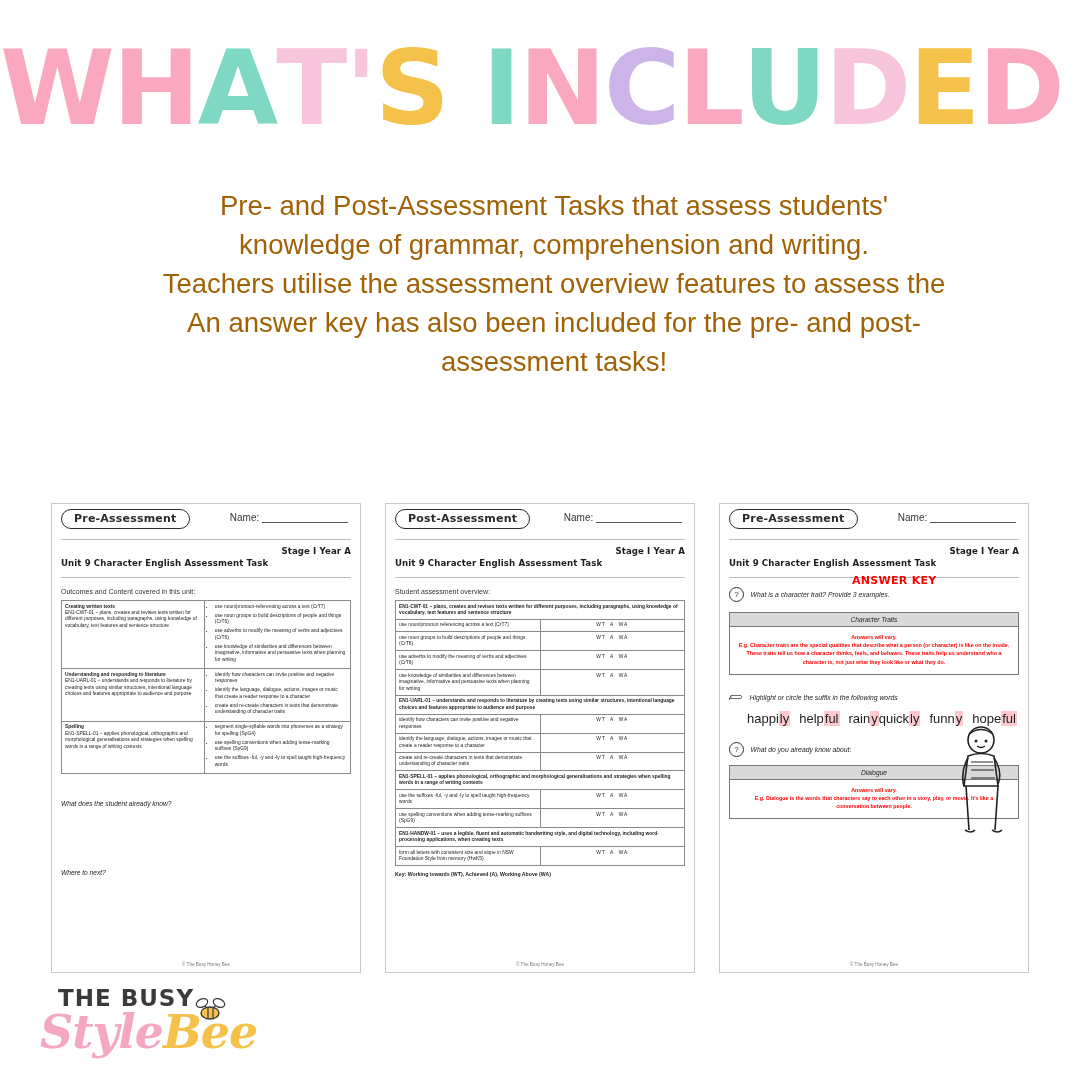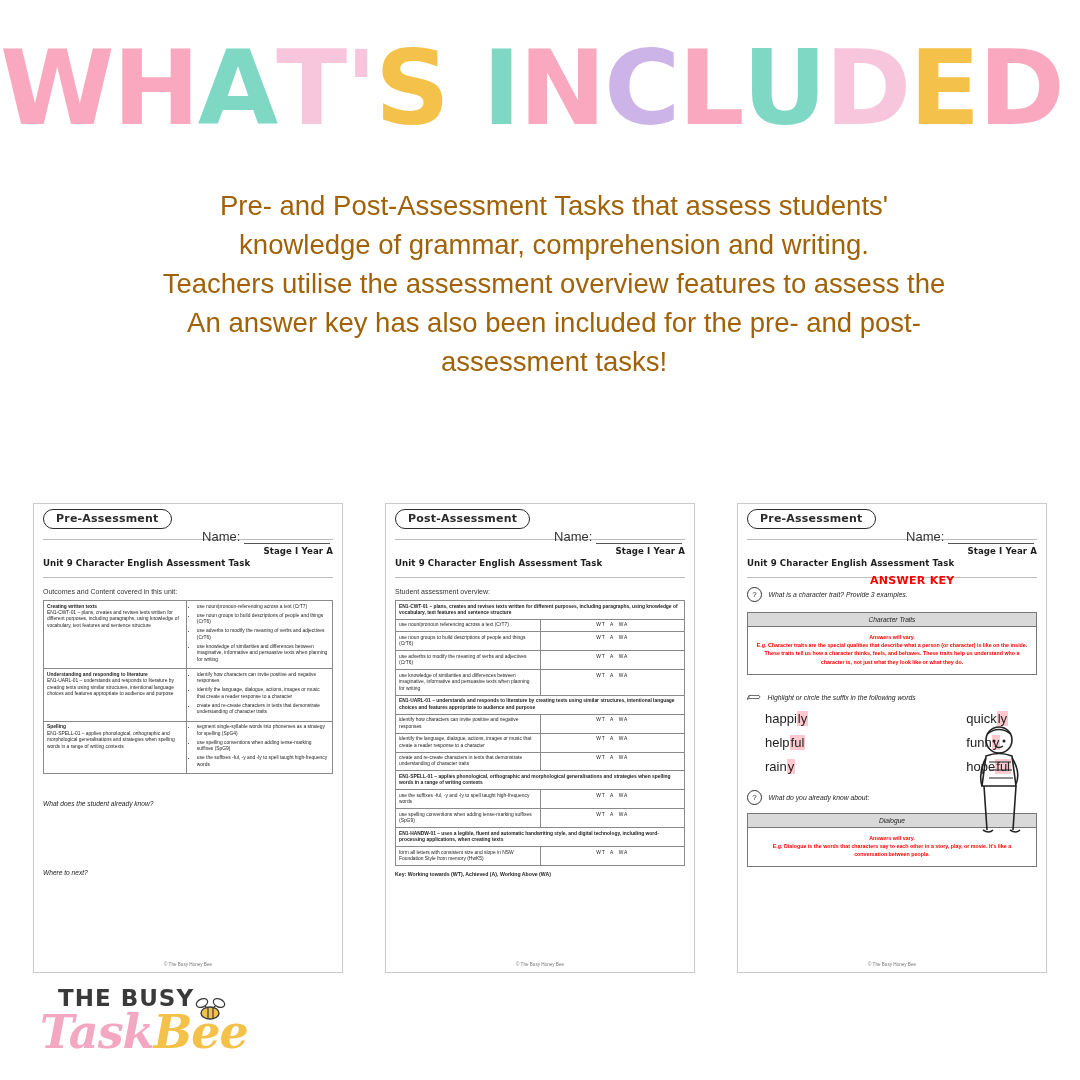--- a/index.html
+++ b/index.html
@@ -32,21 +32,21 @@
     font-family:"Liberation Sans", sans-serif;
     font-weight:300;
   }
   .intro div{white-space:nowrap;}
   
   .sheets{
     position:absolute;
     top:503px;left:0;right:0;
     display:flex;
     justify-content:center;
-    gap:42px;
+    gap:24px;
   }
   .sheet{
     width:310px;height:470px;
     border:1px solid #c9c9c9;
     background:#fff;
     position:relative;
     box-sizing:border-box;
     padding:6px 9px;
     font-size:5.4px;
     color:#222;
@@ -60,22 +60,22 @@
     font-family:"DejaVu Sans", sans-serif;
     font-size:11px;
     font-weight:bold;
     letter-spacing:.2px;
     color:#2b2b2b;
     background:#fff;
     position:relative;
     top:-1px;
   }
   .namerow{
-    position:absolute;right:12px;top:25px;
-    font-size:13px;color:#333;
+    position:absolute;right:12px;top:8px;
+    font-size:10px;color:#333;
   }
   .namerow .line{
     display:inline-block;width:86px;border-bottom:.8px solid #555;
     height:8px;vertical-align:bottom;
   }
   .hrule{
     border:none;border-top:1px solid #bdbdbd;margin:9px 0 6px 0;
   }
   .stage{
     font-size:8.6px;font-weight:bold;color:#1d1d1d;letter-spacing:.1px;
@@ -106,21 +106,21 @@
     background:#d9d9d9;border:.8px solid #777;text-align:center;
     font-size:6.6px;padding:3px;color:#222;font-style:italic;
   }
   .ansbox{
     border:.8px solid #777;border-top:none;padding:6px 8px 8px 8px;
     text-align:center;color:#ff0000;font-size:5.3px;line-height:1.55;font-weight:bold;
   }
   .words{
     display:flex;justify-content:space-between;padding:0 26px 0 18px;margin-top:10px;
   }
-  .wordcol{display:flex;flex-direction:column;gap:9px;}
+  .wordcol{display:flex;flex-direction:row;gap:9px;}
   .word{
     font-size:13px;color:#222;font-family:"Liberation Sans",sans-serif;
   }
   .hl{background:#ffc9cf;padding:0 1px;}
   .iconq{
     display:inline-block;width:13px;height:13px;border:1px solid #333;border-radius:50%;
     font-size:8px;text-align:center;line-height:13px;color:#333;vertical-align:middle;margin-right:5px;
   }
   .pencil{display:inline-block;width:14px;height:8px;vertical-align:middle;margin-right:5px;}
   .inline-q{font-size:6.8px;font-style:italic;color:#222;vertical-align:middle;}
@@ -376,21 +376,21 @@
       </div>
     </div>
 
     <div class="copyright">© The Busy Honey Bee</div>
   </div>
 </div>
 
 <div class="logo">
   <div class="busy">THE BUSY</div>
   <div class="honey">
-    <span style="color:#f4a7c0">Task</span><span style="color:#f4c24a">Bee</span>
+    <span style="color:#f4a7c0">Style</span><span style="color:#f4c24a">Bee</span>
   </div>
   <svg width="46" height="30" style="position:absolute;left:150px;top:14px">
     <ellipse cx="22" cy="18" rx="9" ry="6" fill="#f4c24a" stroke="#3a3a3a" stroke-width="1.4"></ellipse>
     <path d="M18 12 l-4 -4 M26 12 l5 -4" stroke="#3a3a3a" stroke-width="1.2" fill="none"></path>
     <ellipse cx="14" cy="8" rx="6" ry="4" fill="#ffffff" stroke="#3a3a3a" stroke-width="1.2" transform="rotate(-25 14 8)"></ellipse>
     <ellipse cx="31" cy="8" rx="6" ry="4" fill="#ffffff" stroke="#3a3a3a" stroke-width="1.2" transform="rotate(25 31 8)"></ellipse>
     <line x1="20" y1="13" x2="20" y2="23" stroke="#3a3a3a" stroke-width="1.2"></line>
     <line x1="25" y1="13" x2="25" y2="23" stroke="#3a3a3a" stroke-width="1.2"></line>
   </svg>
 </div>

